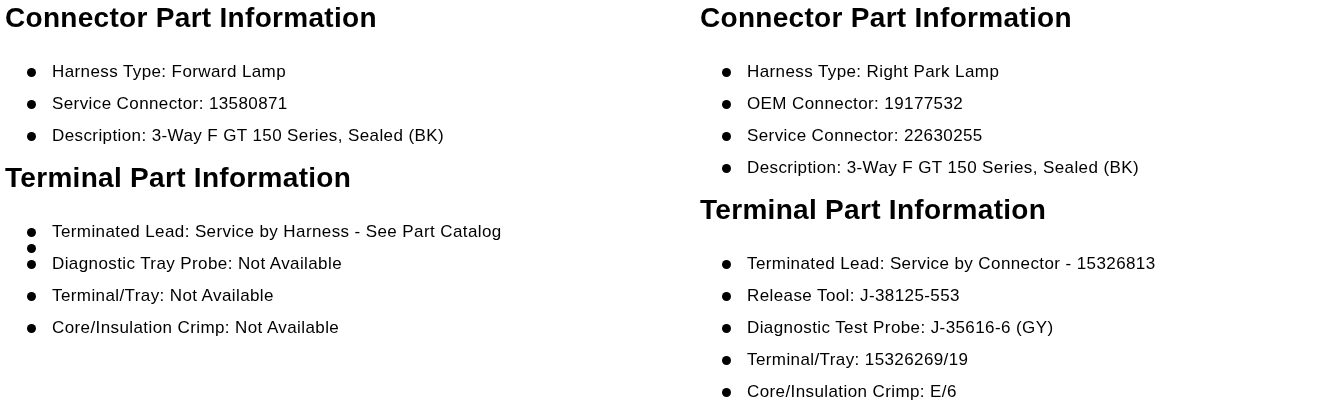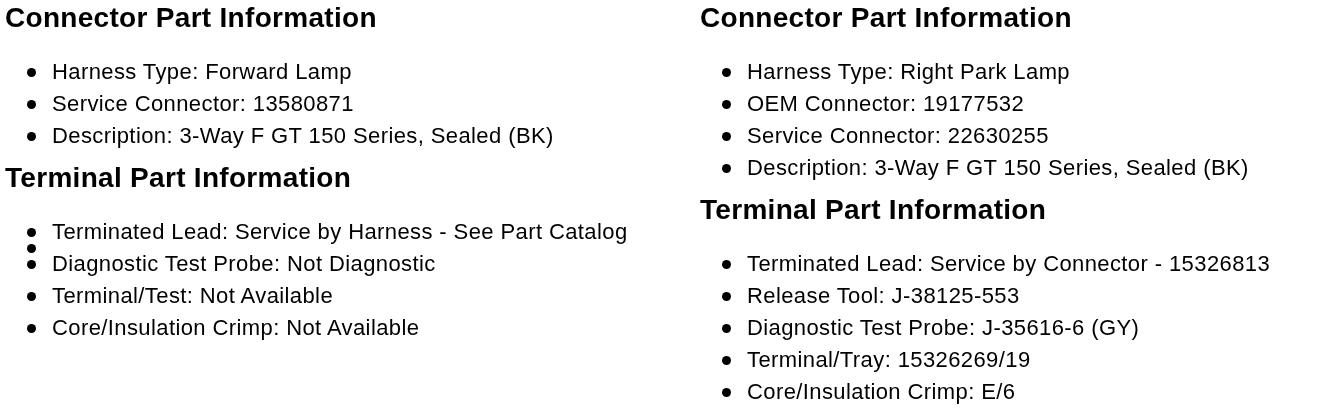--- a/index.html
+++ b/index.html
@@ -37,21 +37,21 @@
     white-space: nowrap;
   }
   ul.item-list {
     list-style: none;
     margin: 26px 0 14px 0;
     padding: 0;
   }
   ul.item-list li {
     position: relative;
     padding-left: 47px;
-    font-size: 22px;
+    font-size: 17px;
     line-height: 32px;
     letter-spacing: 0.4px;
     white-space: nowrap;
   }
   .bullet {
     position: absolute;
     left: 22px;
     top: 50%;
     margin-top: -4.5px;
     width: 9px;
@@ -90,25 +90,25 @@
     <ul class="item-list">
       <li>
         <span class="bullet"></span>
         <span>Terminated Lead: Service by Harness - See Part Catalog</span>
       </li>
       <li>
         <span class="bullet"></span>
       </li>
       <li>
         <span class="bullet"></span>
-        <span>Diagnostic Test Probe: Not Diagnostic</span>
+        <span>Diagnostic Tray Probe: Not Available</span>
       </li>
       <li>
         <span class="bullet"></span>
-        <span>Terminal/Test: Not Available</span>
+        <span>Terminal/Tray: Not Available</span>
       </li>
       <li>
         <span class="bullet"></span>
         <span>Core/Insulation Crimp: Not Available</span>
       </li>
     </ul>
   </div>
 
   <div class="col col-right">
 

